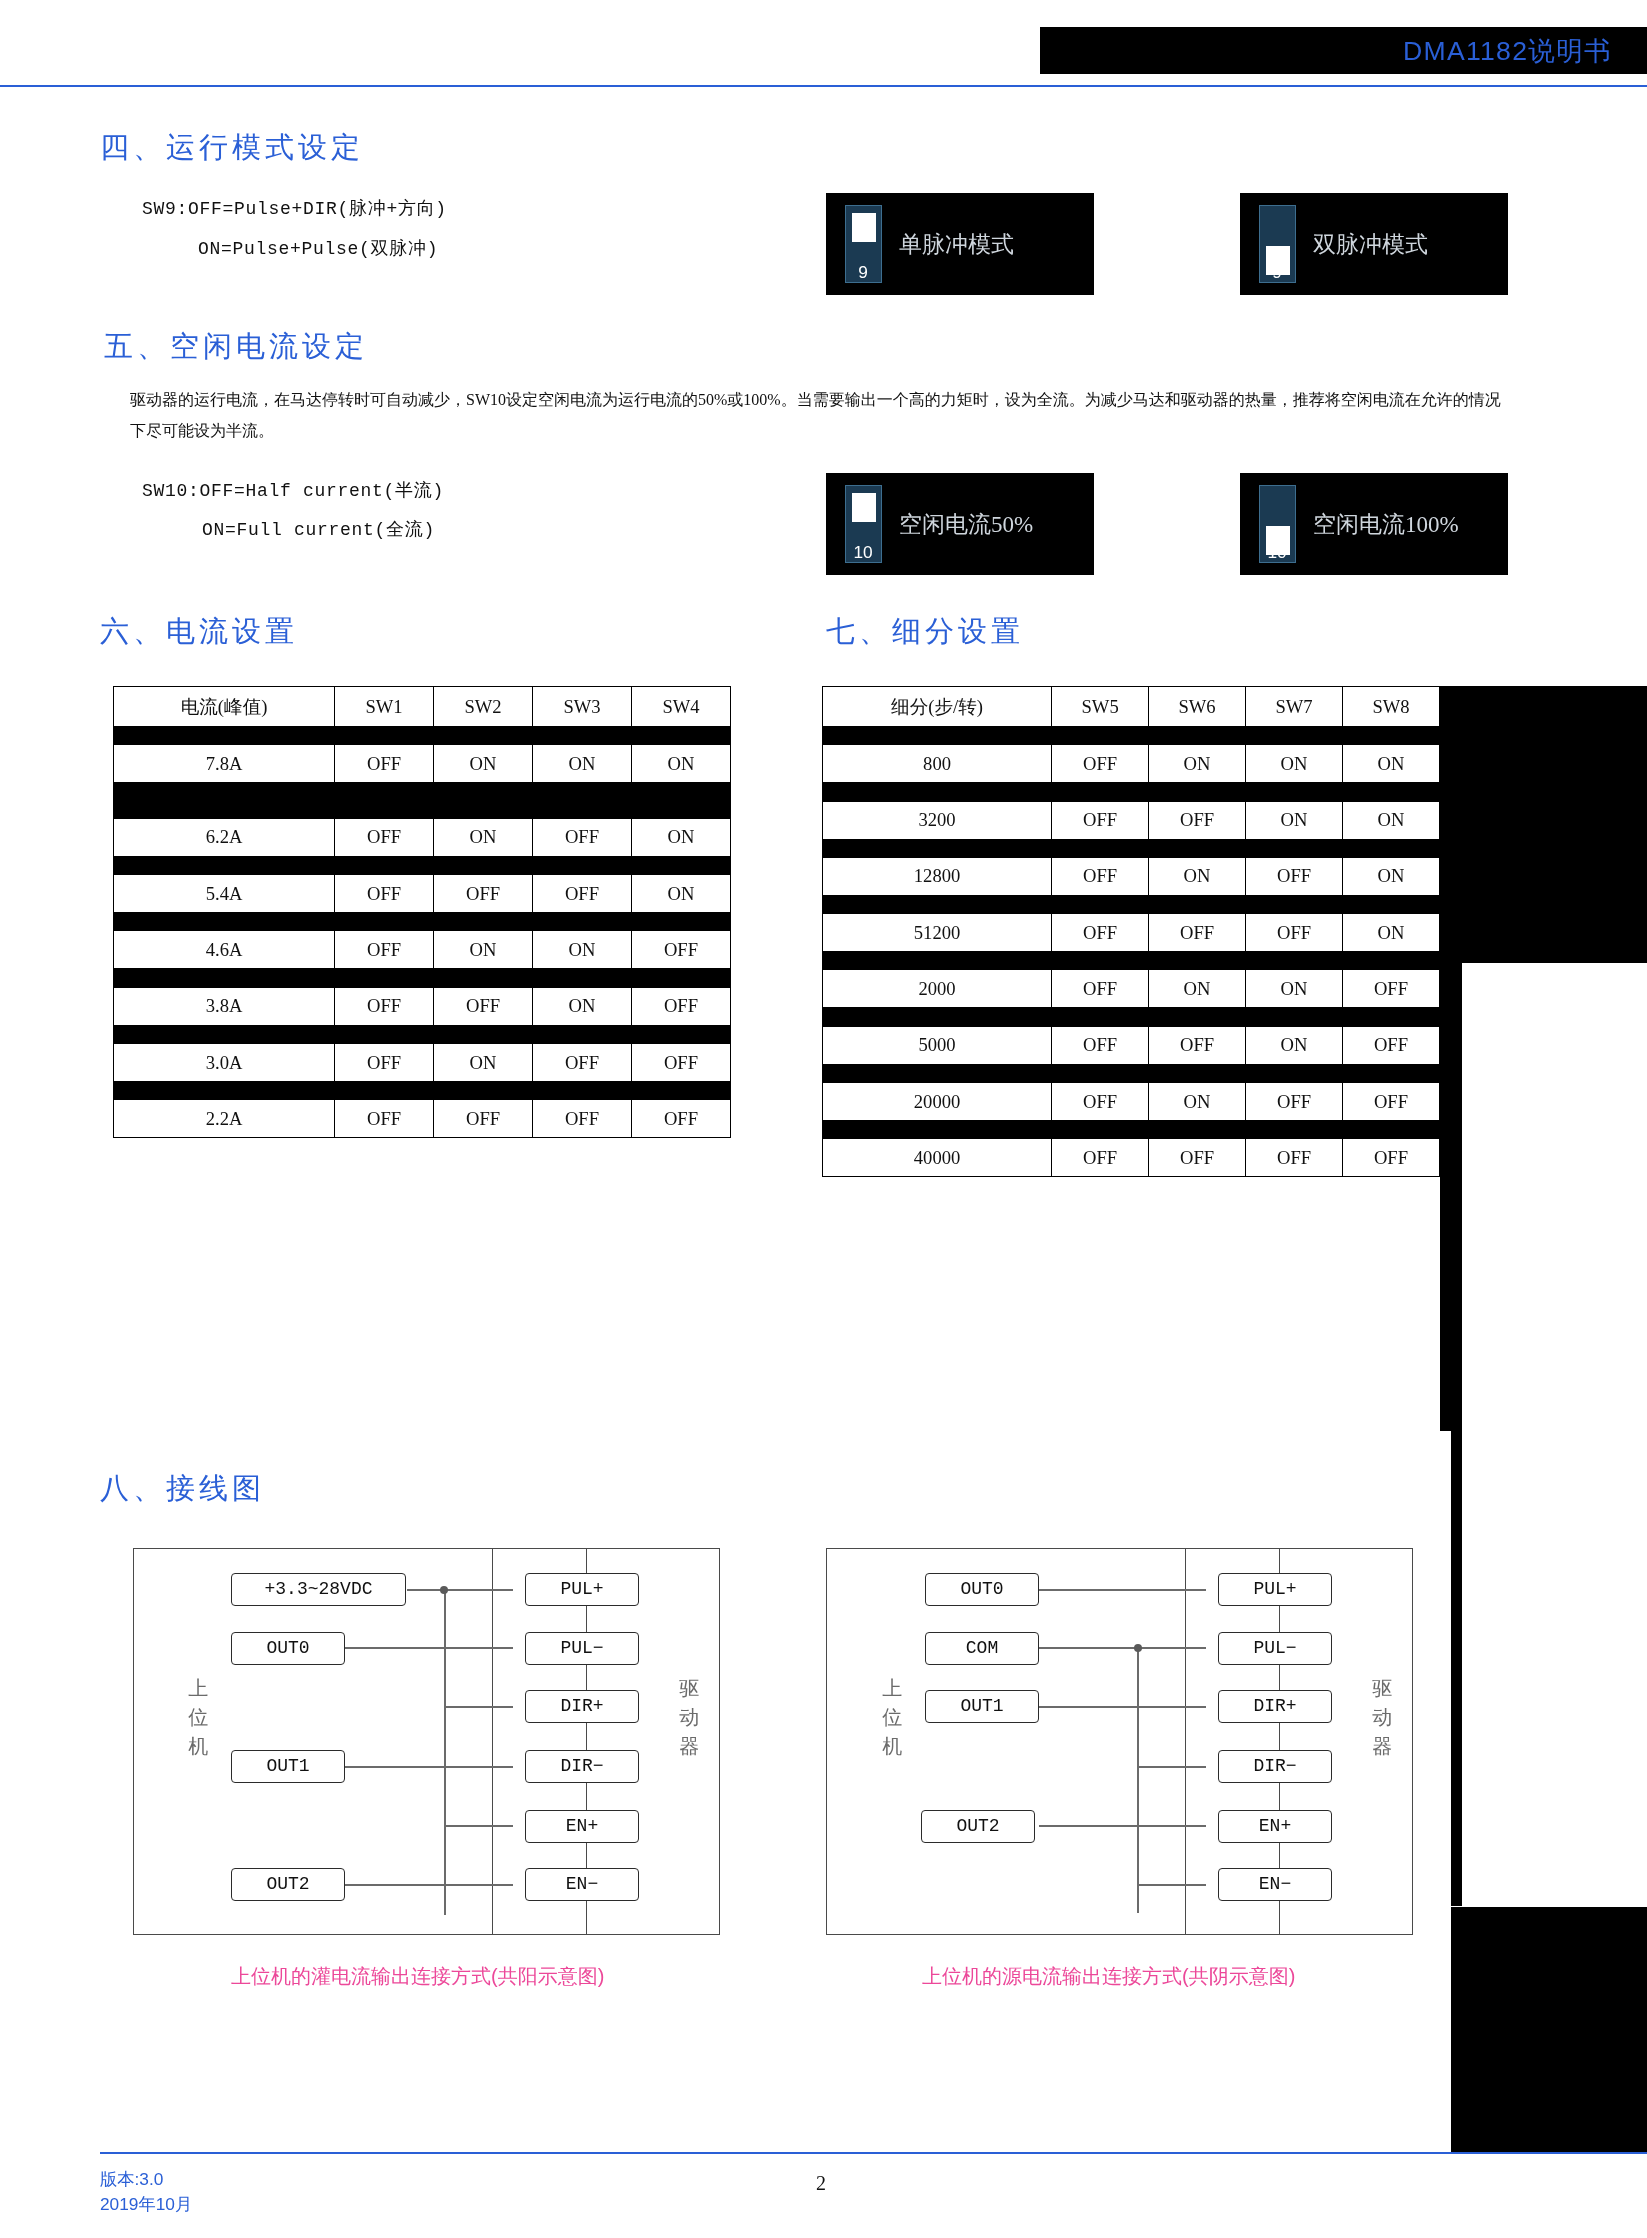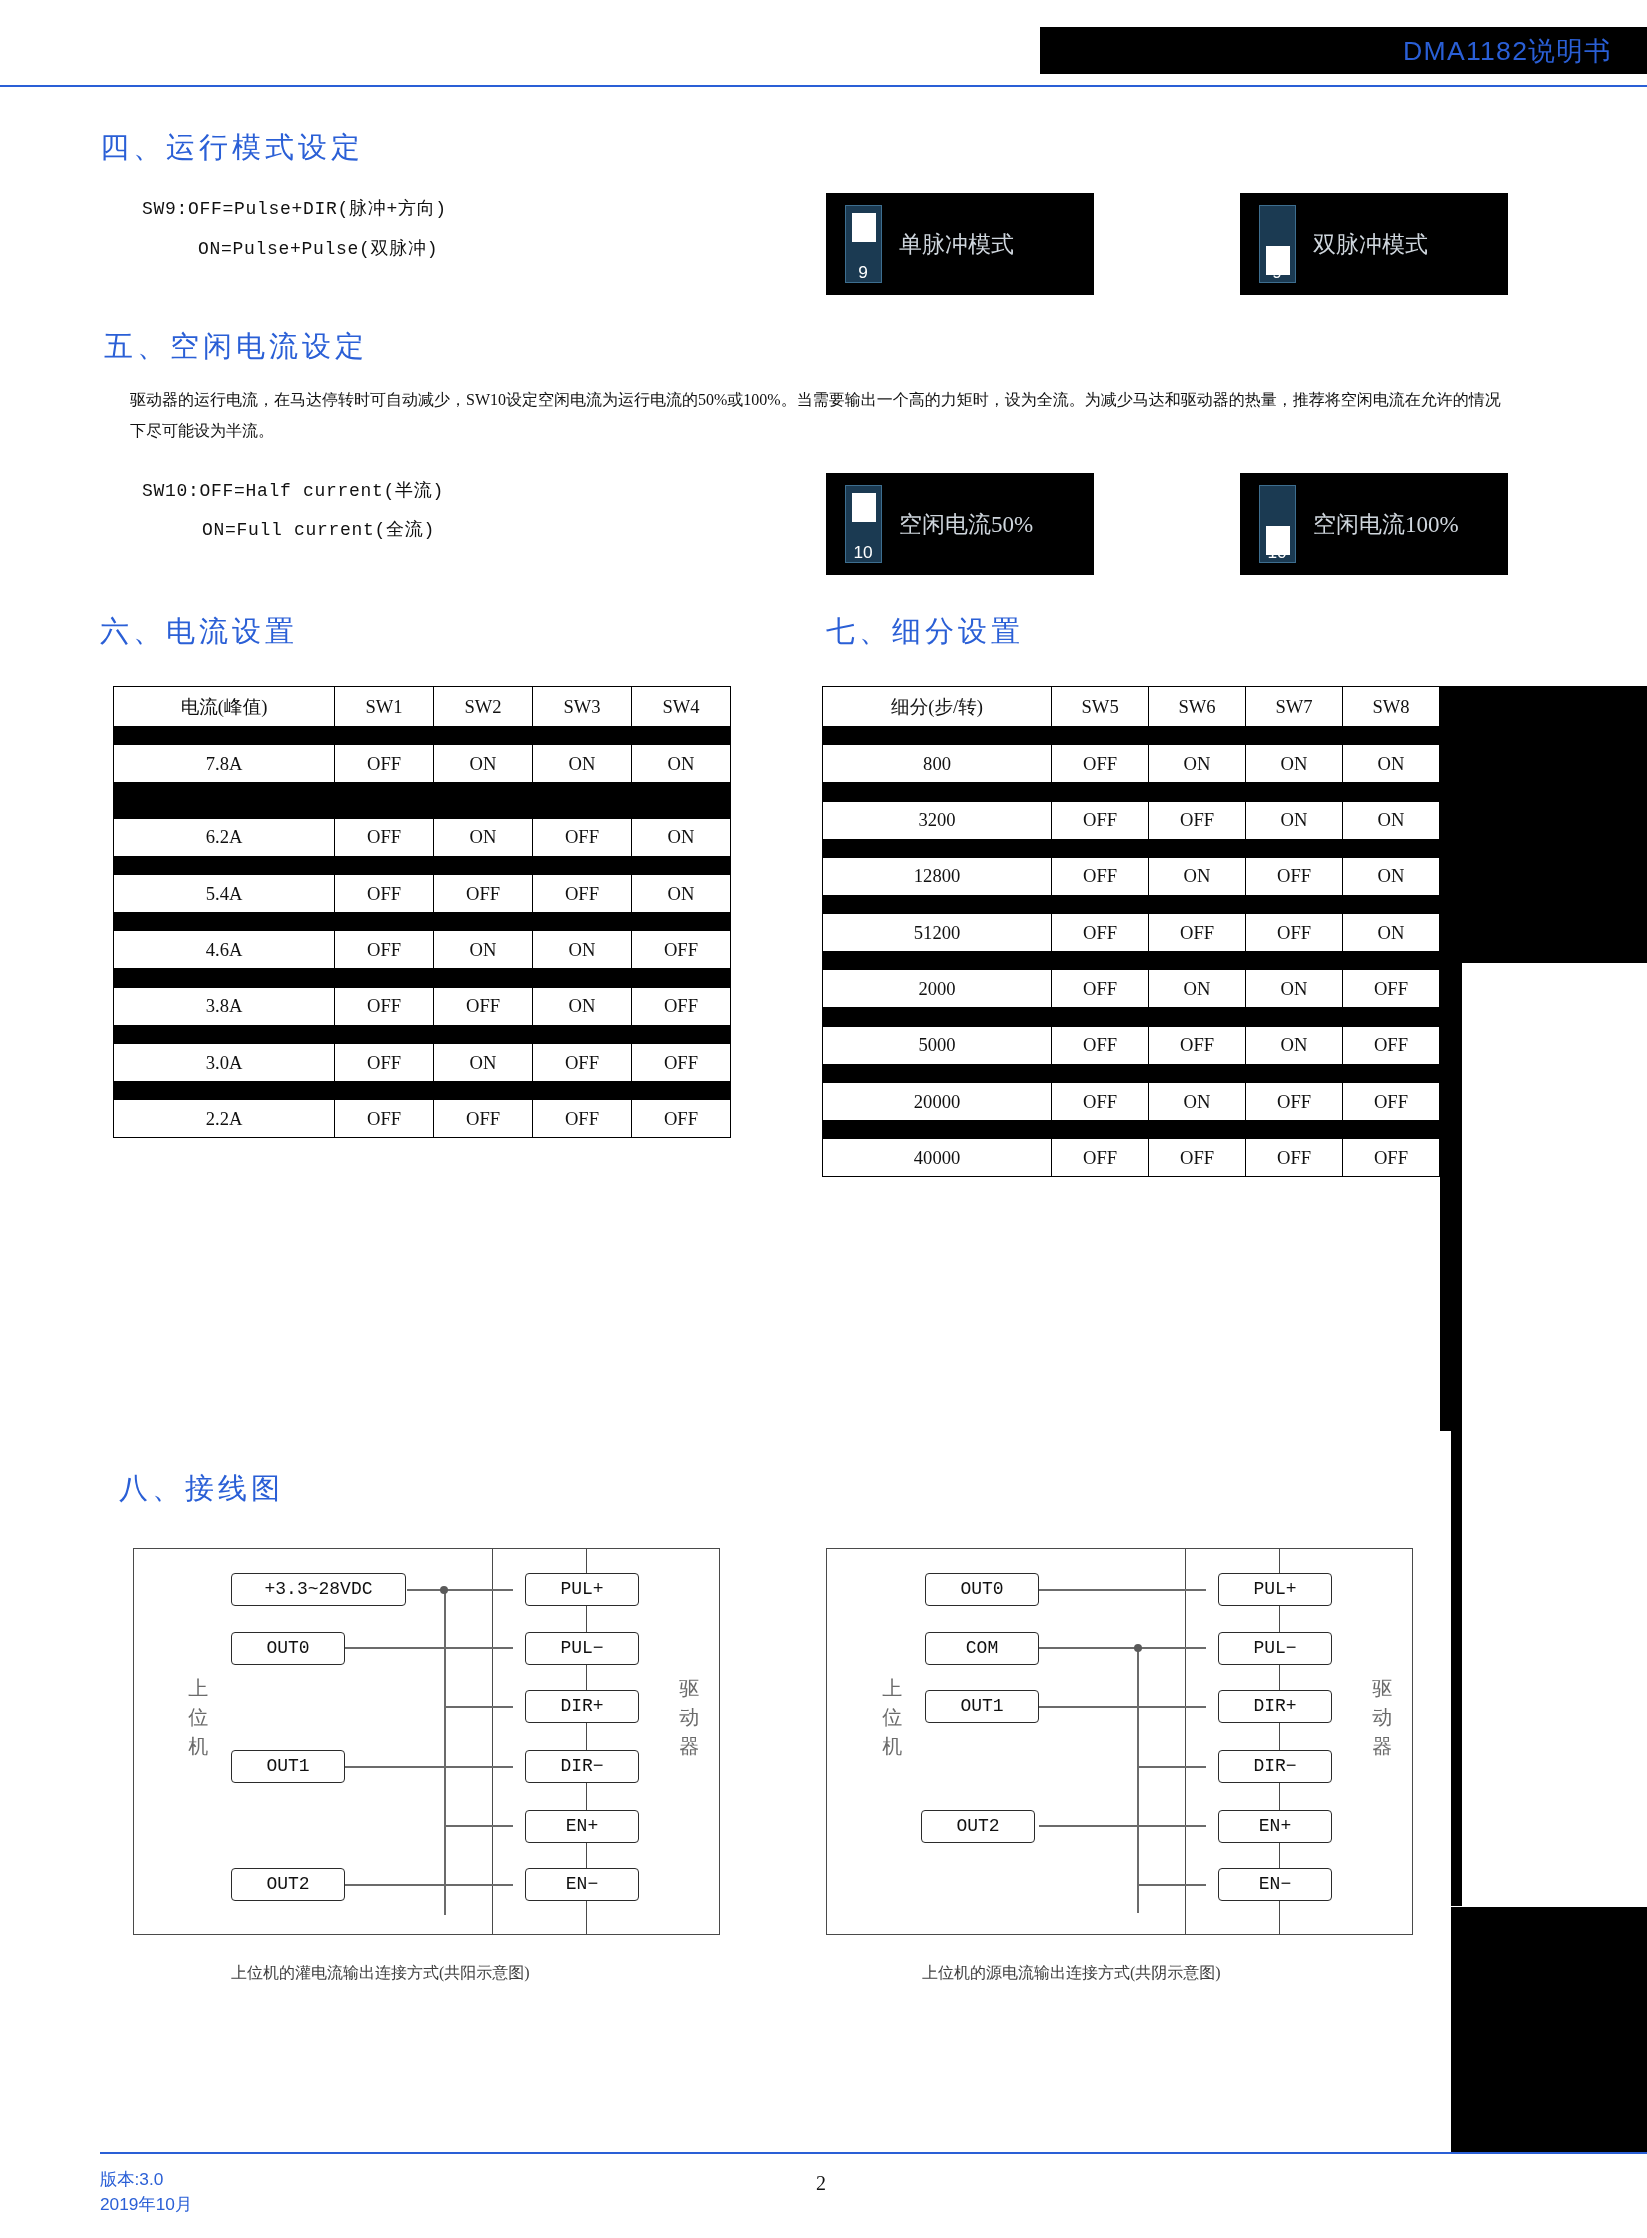--- a/index.html
+++ b/index.html
@@ -127,22 +127,22 @@
     position:absolute;
     color:#6b6b6b;
     font-size:20px;
     line-height:29px;
     text-align:center;
     width:22.6px;
   }
   .wire{position:absolute;background:#6b6b6b;}
   .dot{position:absolute;width:8px;height:8px;border-radius:50%;background:#5a5a5a;}
   .dia-cap{
-    position:absolute;color:#404040;font-size:16px;white-space:nowrap;
-    font-family:Liberation Serif, serif;
+    position:absolute;color:#ec4899;font-size:20px;white-space:nowrap;
+    font-family:Liberation Sans, sans-serif;
   }
 
   
   .blk{position:absolute;background:#000;}
 
   
   .foot-rule{position:absolute;left:100px;top:2152px;width:1548px;height:2px;background:#2a5fd6;}
   .foot-txt{
     position:absolute;color:#2a5fd6;font-size:17.3px;line-height:24px;
     font-family:"Liberation Sans", sans-serif;
@@ -377,21 +377,21 @@
         </tr>
       </tbody>
     </table>
 
   <div class="blk" style="left:1440px;top:686px;width:10.6px;height:745px;"></div>
   <div class="blk" style="left:1451px;top:930px;width:197px;height:33px;"></div>
   <div class="blk" style="left:1451px;top:686px;width:197px;height:246px;"></div>
   <div class="blk" style="left:1451px;top:1907px;width:197px;height:246px;"></div>
   <div class="blk" style="left:1451px;top:963px;width:10.6px;height:943px;"></div>
 
-  <div class="sec-h" style="left:100px;top:1469px;margin-left:19px;">八、接线图</div>
+  <div class="sec-h" style="left:100px;top:1469px;">八、接线图</div>
 
   <div class="diagram" style="left:0;top:0;">
     <div class="dia-frame" style="left:133px;top:1548px;width:452px;height:385px;"></div>
     <div class="dia-frame" style="left:492px;top:1548px;width:226px;height:385px;"></div>
 
     <div class="vlabel" style="left:187px;top:1674px;">
         <div>上</div>
         <div>位</div>
         <div>机</div>
       </div>

